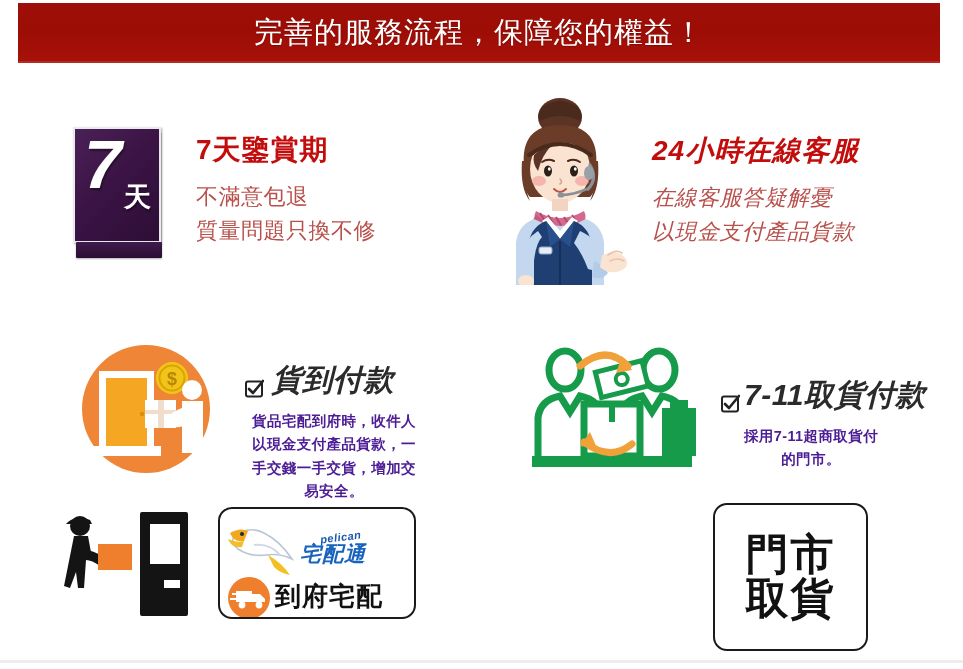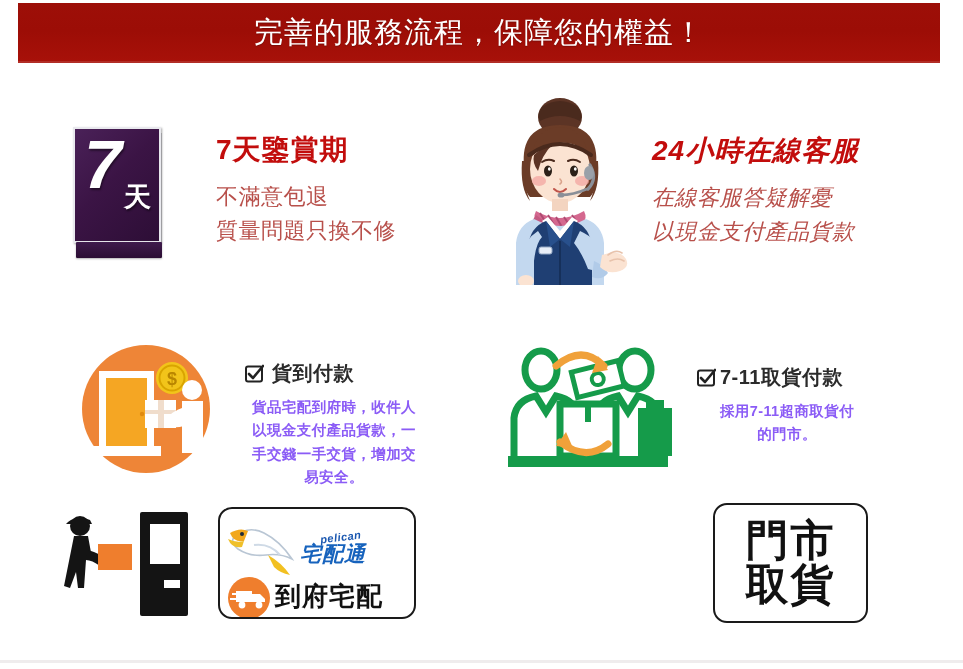--- a/index.html
+++ b/index.html
@@ -135,27 +135,28 @@
     left: 0;
     width: 963px;
     height: 160px;
   }
   .pay-title {
     display: flex;
     align-items: center;
     gap: 8px;
     color: #2b2b2b;
     font-weight: bold;
-    font-size: 20px;
+    font-size: 30px;
     white-space: nowrap;
     letter-spacing: 0.5px;
+    font-style: italic;
   }
   .pay-desc {
     margin-top: 9px;
-    color: #8b5cf6;
+    color: #4c1d95;
     font-weight: bold;
     font-size: 14.5px;
     line-height: 1.62;
     text-align: center;
     letter-spacing: 0.4px;
   }
   .check-box-icon {
     display: inline-block;
     width: 19px;
     height: 19px;
@@ -221,21 +222,21 @@
     top: 68px;
     width: 42px;
     height: 42px;
     border-radius: 50%;
     background: #ef7e2d;
   }
   .store-card {
     left: 713px;
     top: 3px;
     width: 155px;
-    height: 120px;
+    height: 148px;
     text-decoration: underline;
   }
   .store-text {
     position: absolute;
     left: 0;
     top: 0;
     width: 100%;
     height: 100%;
     display: flex;
     flex-direction: column;
@@ -270,21 +271,21 @@
 <div class="feature-row1">
 
   <div class="feature-block" style="left:72px; top:32px;">
     <div class="seven-icon">
       <div class="seven-shadow"></div>
       <div class="seven-card"></div>
       <div class="seven-base"></div>
       <div class="seven-digit">7</div>
       <div class="seven-unit">天</div>
     </div>
-    <div style="margin-left:48px; padding-top:12px;">
+    <div style="margin-left:28px; padding-top:12px;">
       <div class="headline">7天鑒賞期</div>
       <div class="subline" style="margin-top:14px;">不滿意包退</div>
       <div class="subline">質量問題只換不修</div>
     </div>
   </div>
 
   <div class="feature-block" style="left:490px; top:5px;">
     <div class="cs-illu">
       <svg width="140" height="190" viewBox="0 0 140 190">
 
@@ -396,21 +397,21 @@
       </div>
       <div class="pay-desc">
         <div>貨品宅配到府時，收件人</div>
         <div>以現金支付產品貨款，一</div>
         <div>手交錢一手交貨，增加交</div>
         <div>易安全。</div>
       </div>
     </div>
   </div>
 
-  <div class="feature-block" style="left:500px; top:8px;">
+  <div class="feature-block" style="left:524px; top:8px;align-items:center;">
     <div>
       <svg width="175" height="140" viewBox="0 0 175 140">
         <g fill="none" stroke="#159b4a" stroke-width="7">
 
           <ellipse cx="41" cy="32" rx="16" ry="19"></ellipse>
 
           <ellipse cx="135" cy="32" rx="16" ry="19"></ellipse>
         </g>
 
         <path d="M14 118 l0 -38 q2 -18 22 -22 l10 16 l10 -16 q20 4 22 22 l0 38" fill="none" stroke="#159b4a" stroke-width="7"></path>

